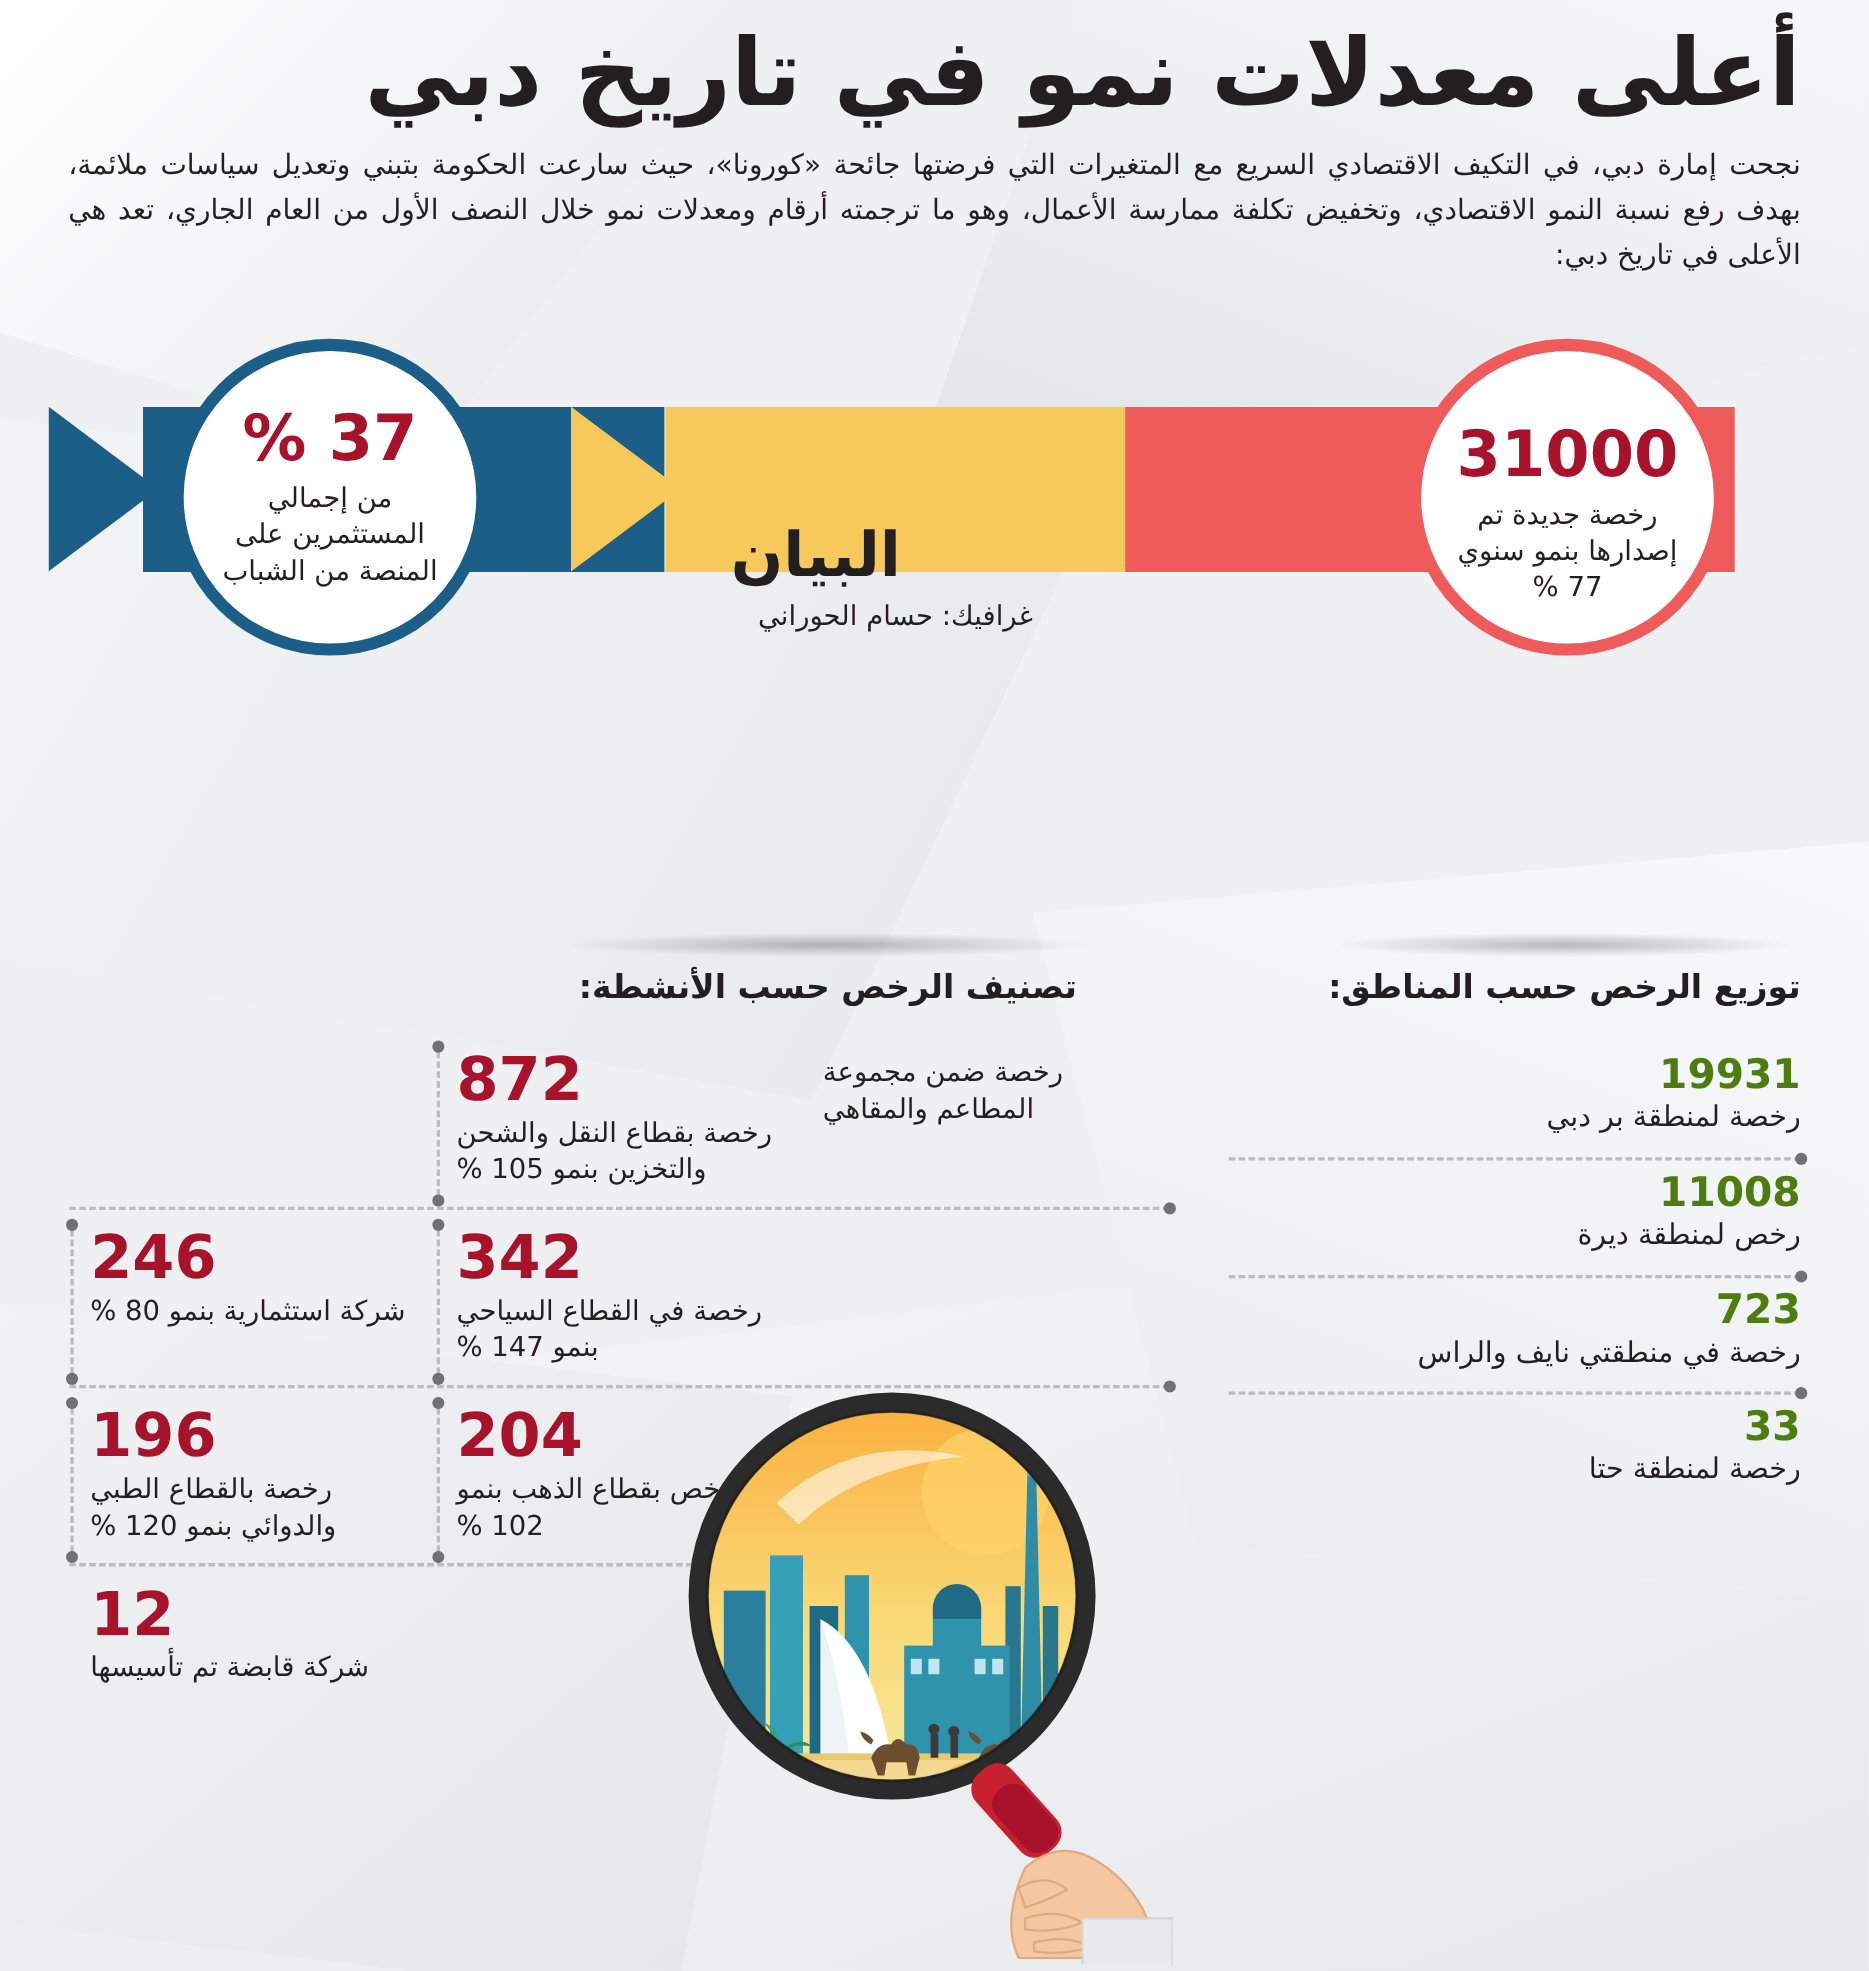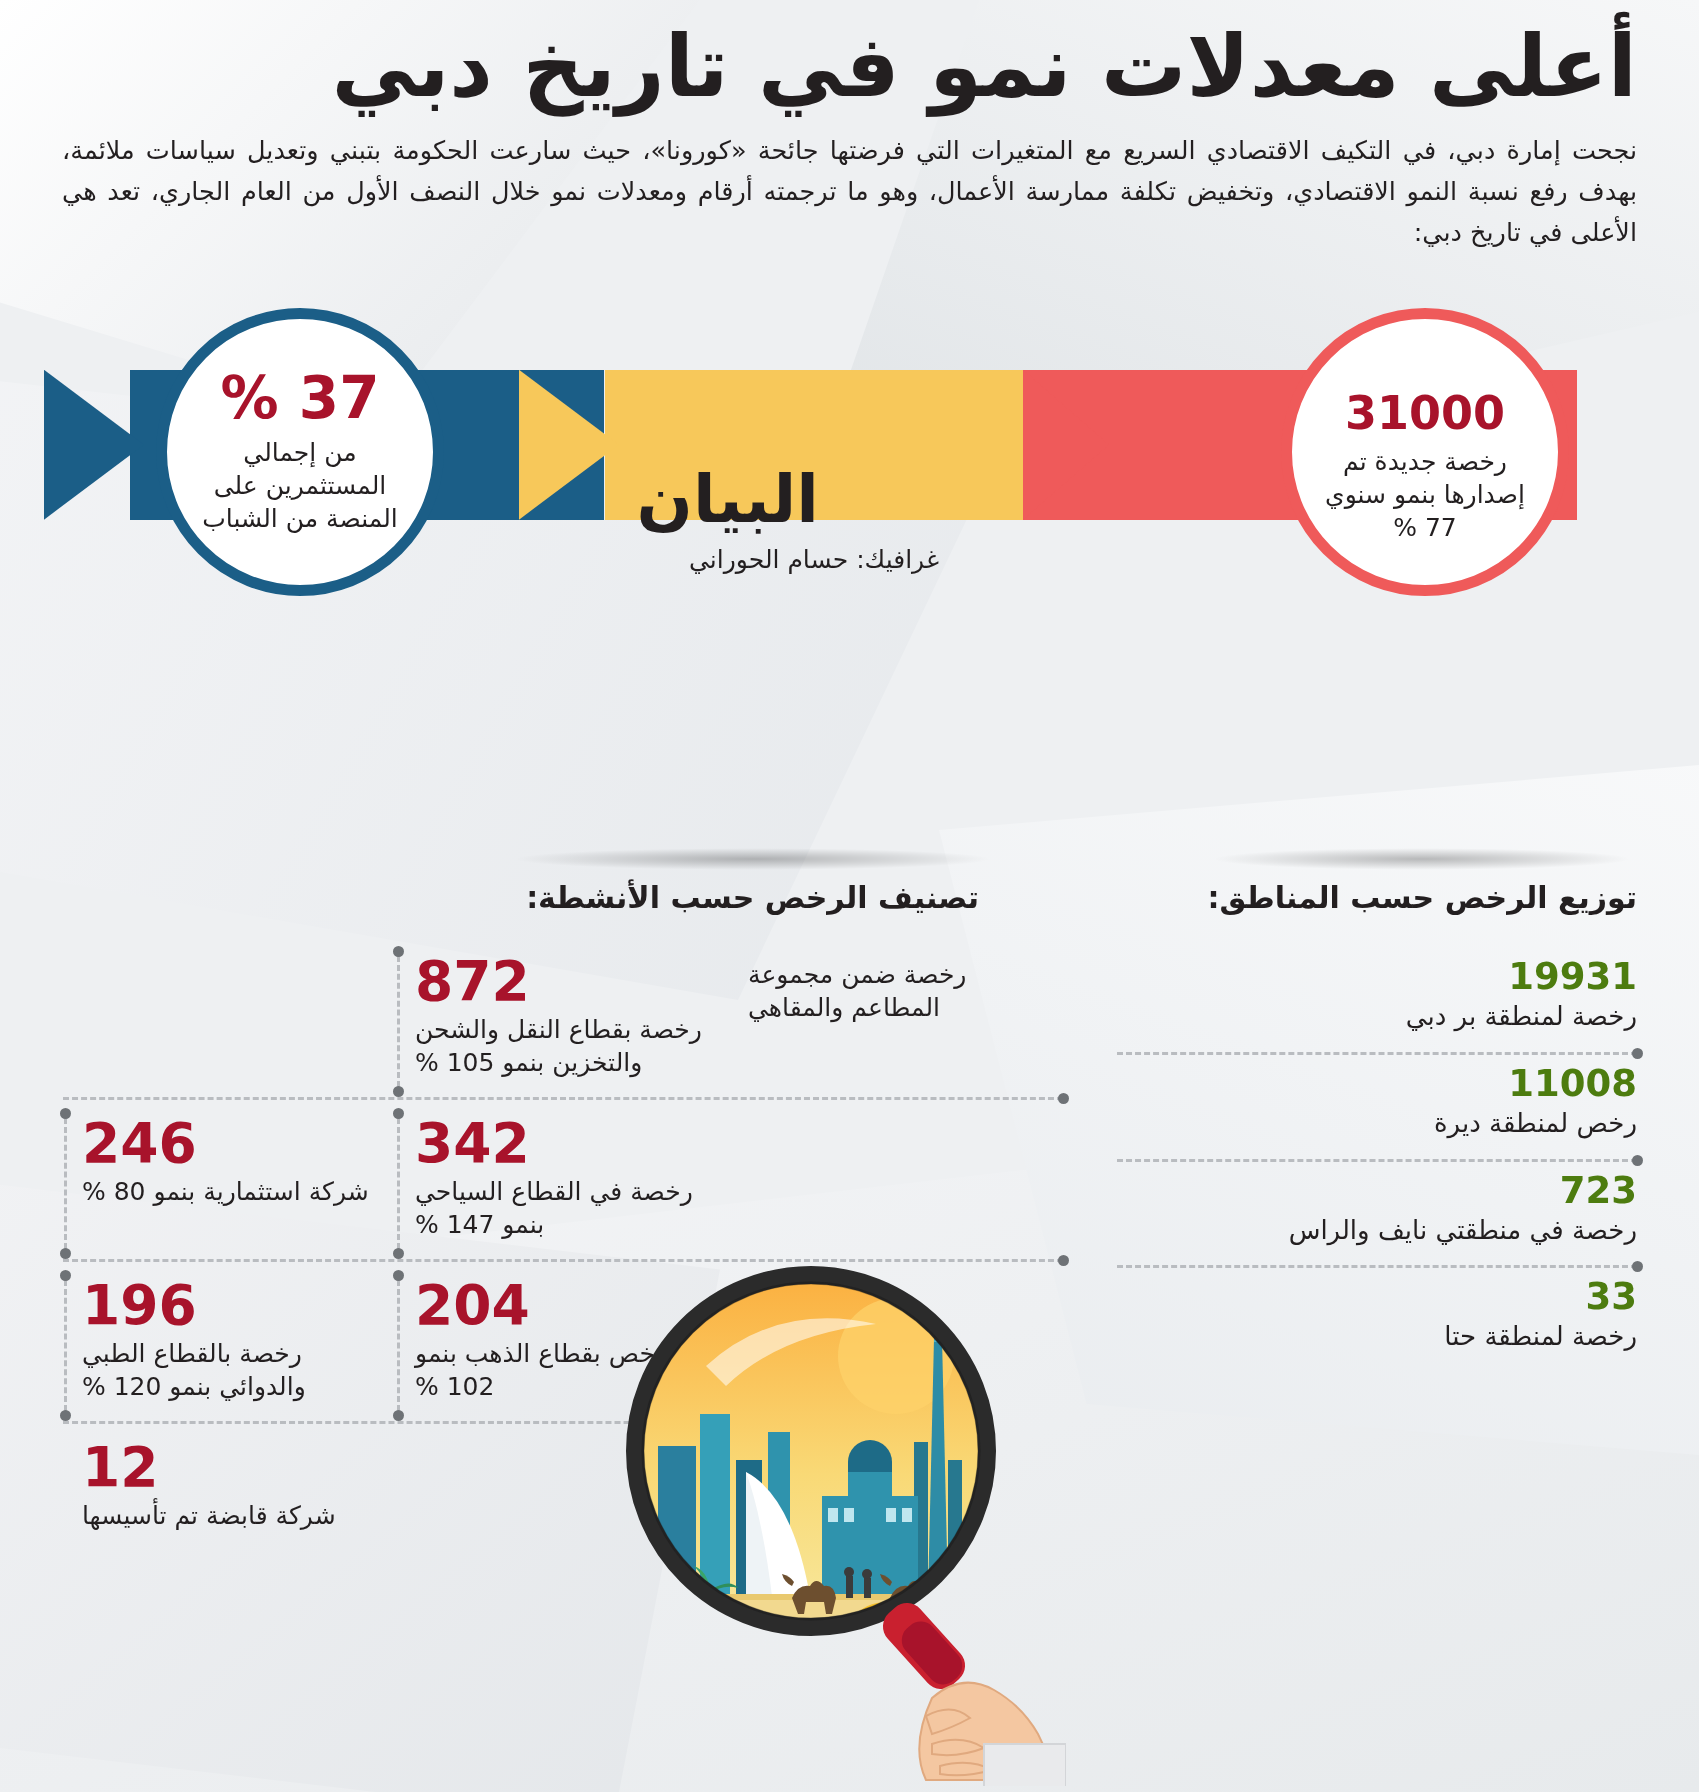--- a/index.html
+++ b/index.html
@@ -54,21 +54,21 @@
     position:absolute;top:30px;width:288px;height:288px;border-radius:50%;
     background:#fff;display:flex;flex-direction:column;align-items:center;justify-content:center;
     text-align:center;box-sizing:border-box;
   }
   .c-blue{border:11px solid #1b5e87;right:1255px;}
   .c-yellow{border:11px solid #f4b942;right:697px;top:18px;width:292px;height:292px;}
   .c-red{border:11px solid #ef5a5a;right:130px;}
   .big{color:#a8132b;font-weight:bold;line-height:1;}
   .big-37{font-size:58px;}
   .big-25{font-size:58px;}
-  .big-31000{font-size:46px;margin-top:30px;}
+  .big-31000{font-size:58px;margin-top:30px;}
   .sub{font-size:25px;line-height:1.32;margin-top:9px;padding:0 26px;color:#231f20;}
   .sub-sm{font-size:23.5px;line-height:1.3;margin-top:7px;padding:0 18px;}
 
   
   .sec-head{position:absolute;font-size:30px;font-weight:bold;color:#231f20;}
   .sec-head .shadow-ell{
     position:absolute;left:50%;transform:translateX(-50%);
     width:300px;height:22px;border-radius:50%;
     background:radial-gradient(ellipse at center,rgba(0,0,0,.25) 0%,rgba(0,0,0,0) 70%);
   }
@@ -93,21 +93,21 @@
   .v-dash:before{content:"";position:absolute;left:-7px;top:-10px;width:11px;height:11px;border-radius:50%;background:#6e7276;}
   .v-dash:after{content:"";position:absolute;left:-7px;bottom:-10px;width:11px;height:11px;border-radius:50%;background:#6e7276;}
   .h-dash{border-top:3px dashed #b9bcc0;width:1000px;margin:2px 0 10px 0;position:relative;}
   .h-dash:after{content:"";position:absolute;right:-6px;top:-7px;width:11px;height:11px;border-radius:50%;background:#6e7276;}
 
   
   .magnifier{position:absolute;left:596px;top:1228px;width:470px;height:540px;}
 
   
   .logo{position:absolute;right:880px;bottom:70px;text-align:center;}
-  .logo-text{font-size:66px;font-weight:bold;color:#231f20;letter-spacing:-2px;}
+  .logo-text{font-size:56px;font-weight:bold;color:#231f20;letter-spacing:-2px;}
   .credit{position:absolute;right:760px;bottom:34px;font-size:25px;color:#231f20;}
 </style>
 </head>
 <body>
 
 <div class="bg-shard s1"></div>
 <div class="bg-shard s2"></div>
 <div class="bg-shard s3"></div>
 <div class="bg-shard s4"></div>
 <div class="bg-shard s5"></div>

